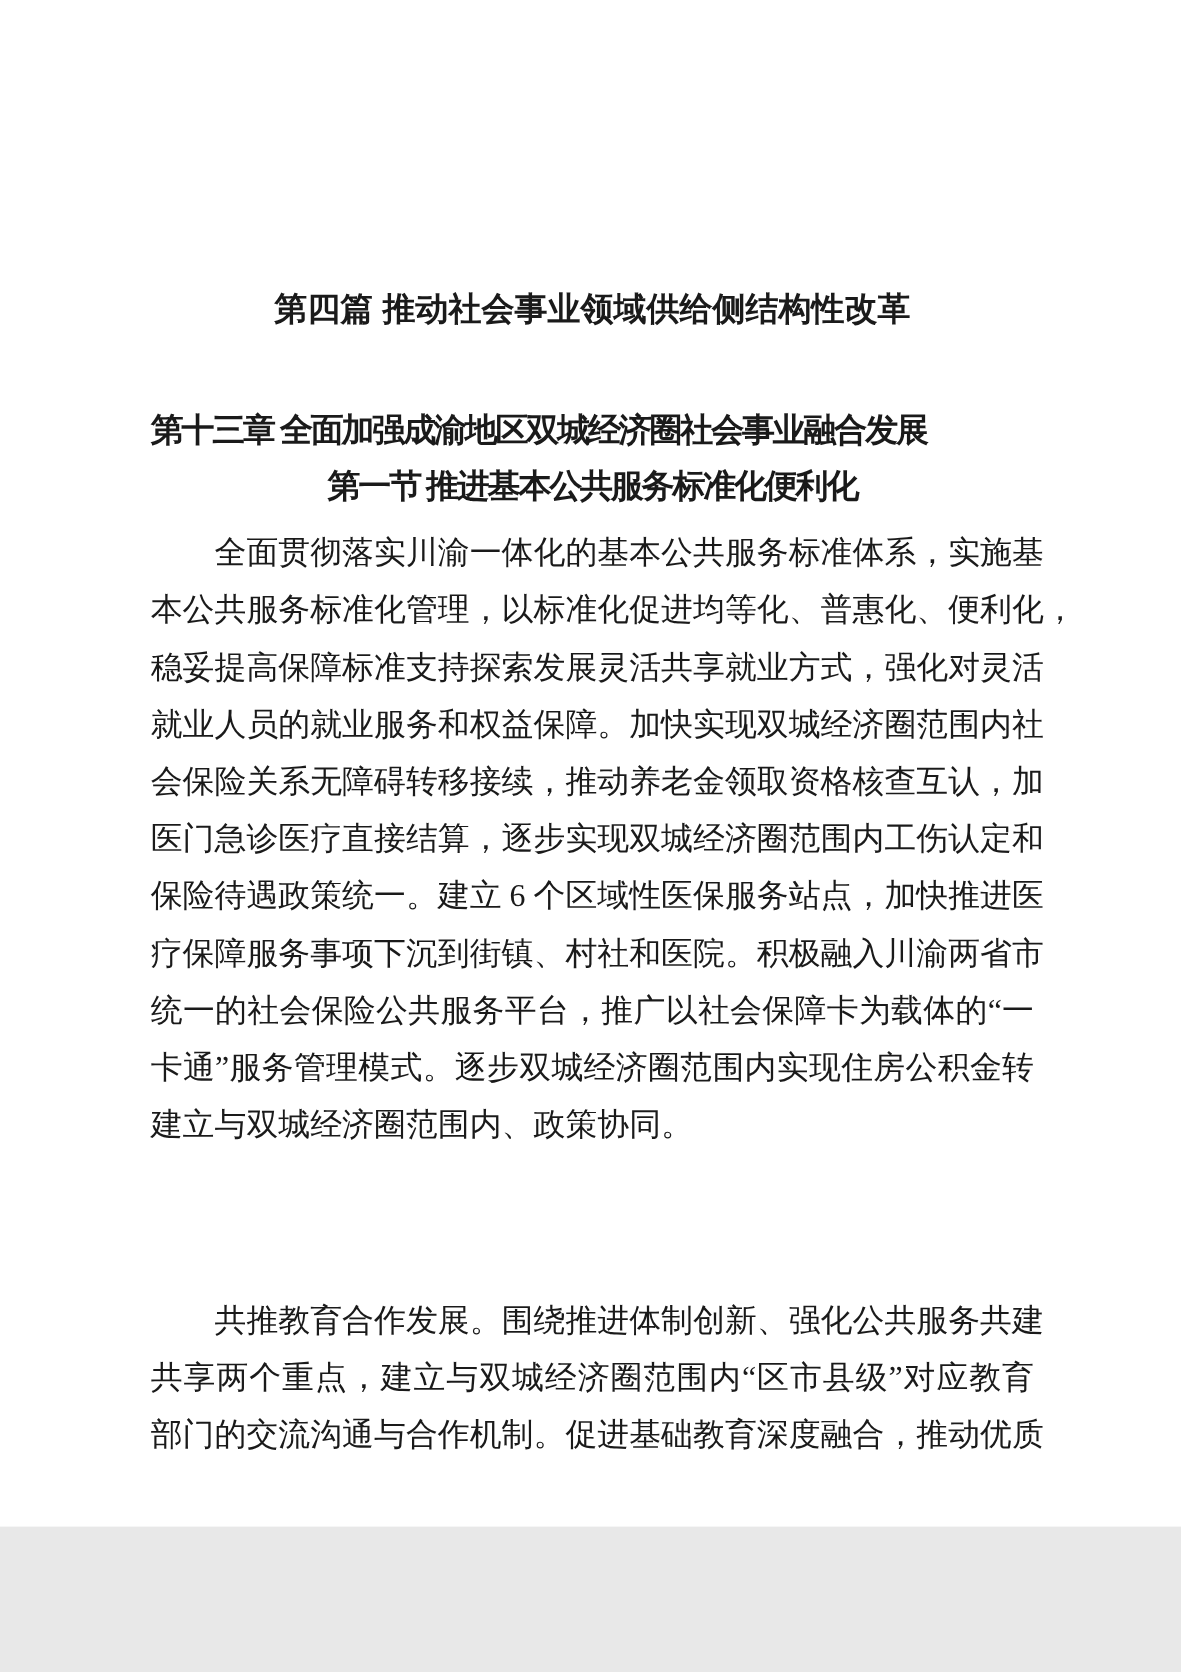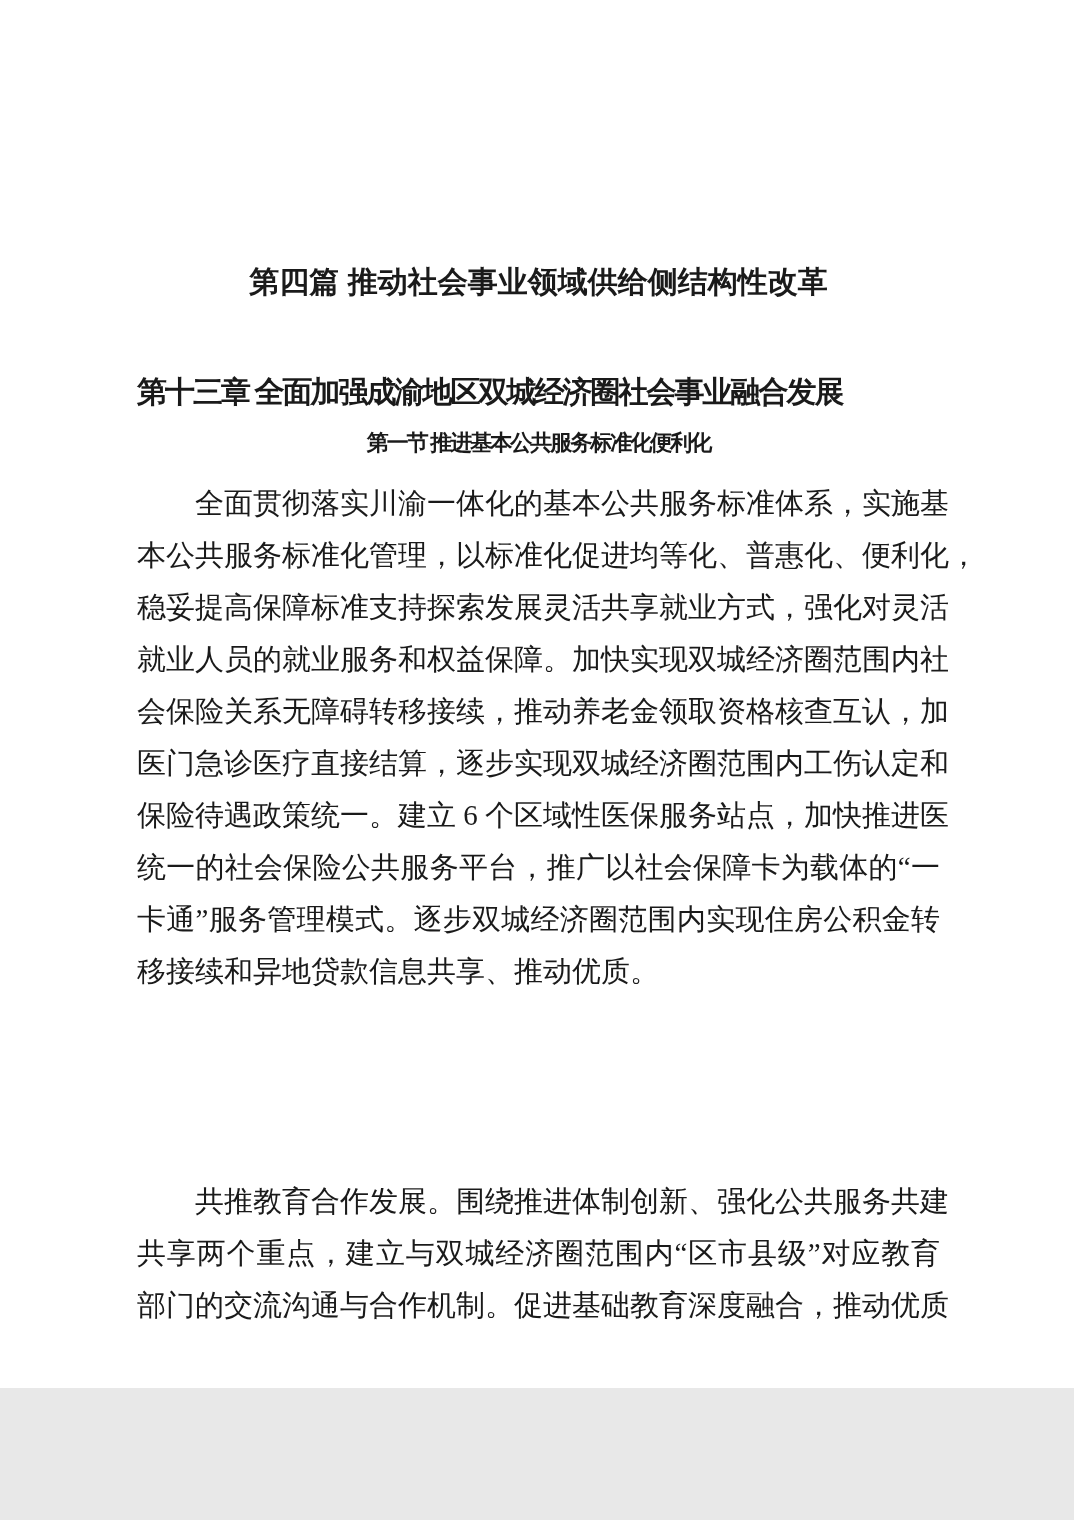--- a/index.html
+++ b/index.html
@@ -33,21 +33,21 @@
     font-family: "Liberation Serif", "DejaVu Serif", serif;
     font-weight: 700;
     font-size: 30px;
     line-height: 36px;
     letter-spacing: -2px;
   }
   .section-title {
     text-align: center;
     font-family: "Liberation Serif", "DejaVu Serif", serif;
     font-weight: 700;
-    font-size: 22px;
+    font-size: 30px;
     line-height: 36px;
     letter-spacing: -2px;
   }
   .section-1 { top: 425px; }
   .section-2 { top: 1117px; }
   .body-block {
     font-family: "Liberation Serif", "DejaVu Serif", serif;
     font-weight: 400;
     font-size: 29px;
   }
@@ -85,23 +85,24 @@
   <div class="col section-title section-1">第一节 推进基本公共服务标准化便利化</div>
 
   <div class="col body-block para-1">
     <div class="body-line first-line">全面贯彻落实川渝一体化的基本公共服务标准体系，实施基</div>
     <div class="body-line">本公共服务标准化管理，以标准化促进均等化、普惠化、便利化，</div>
     <div class="body-line">稳妥提高保障标准支持探索发展灵活共享就业方式，强化对灵活</div>
     <div class="body-line">就业人员的就业服务和权益保障。加快实现双城经济圈范围内社</div>
     <div class="body-line">会保险关系无障碍转移接续，推动养老金领取资格核查互认，加</div>
     <div class="body-line">医门急诊医疗直接结算，逐步实现双城经济圈范围内工伤认定和</div>
     <div class="body-line">保险待遇政策统一。建立 6 个区域性医保服务站点，加快推进医</div>
+    <div class="body-line">疗保障服务事项下沉到街镇、村社和医院。积极融入川渝两省市</div>
     <div class="body-line">统一的社会保险公共服务平台，推广以社会保障卡为载体的“一</div>
     <div class="body-line">卡通”服务管理模式。逐步双城经济圈范围内实现住房公积金转</div>
-    <div class="body-line last-line">移接续和异地贷款信息共享、推动优质。</div>
+    <div class="body-line last-line">建立与双城经济圈范围内、政策协同。</div>
   </div>
 
 
   <div class="col body-block para-2">
     <div class="body-line first-line">共推教育合作发展。围绕推进体制创新、强化公共服务共建</div>
     <div class="body-line">共享两个重点，建立与双城经济圈范围内“区市县级”对应教育</div>
     <div class="body-line">部门的交流沟通与合作机制。促进基础教育深度融合，推动优质</div>
   </div>
 
   <div class="page-number">- 56 -</div>

